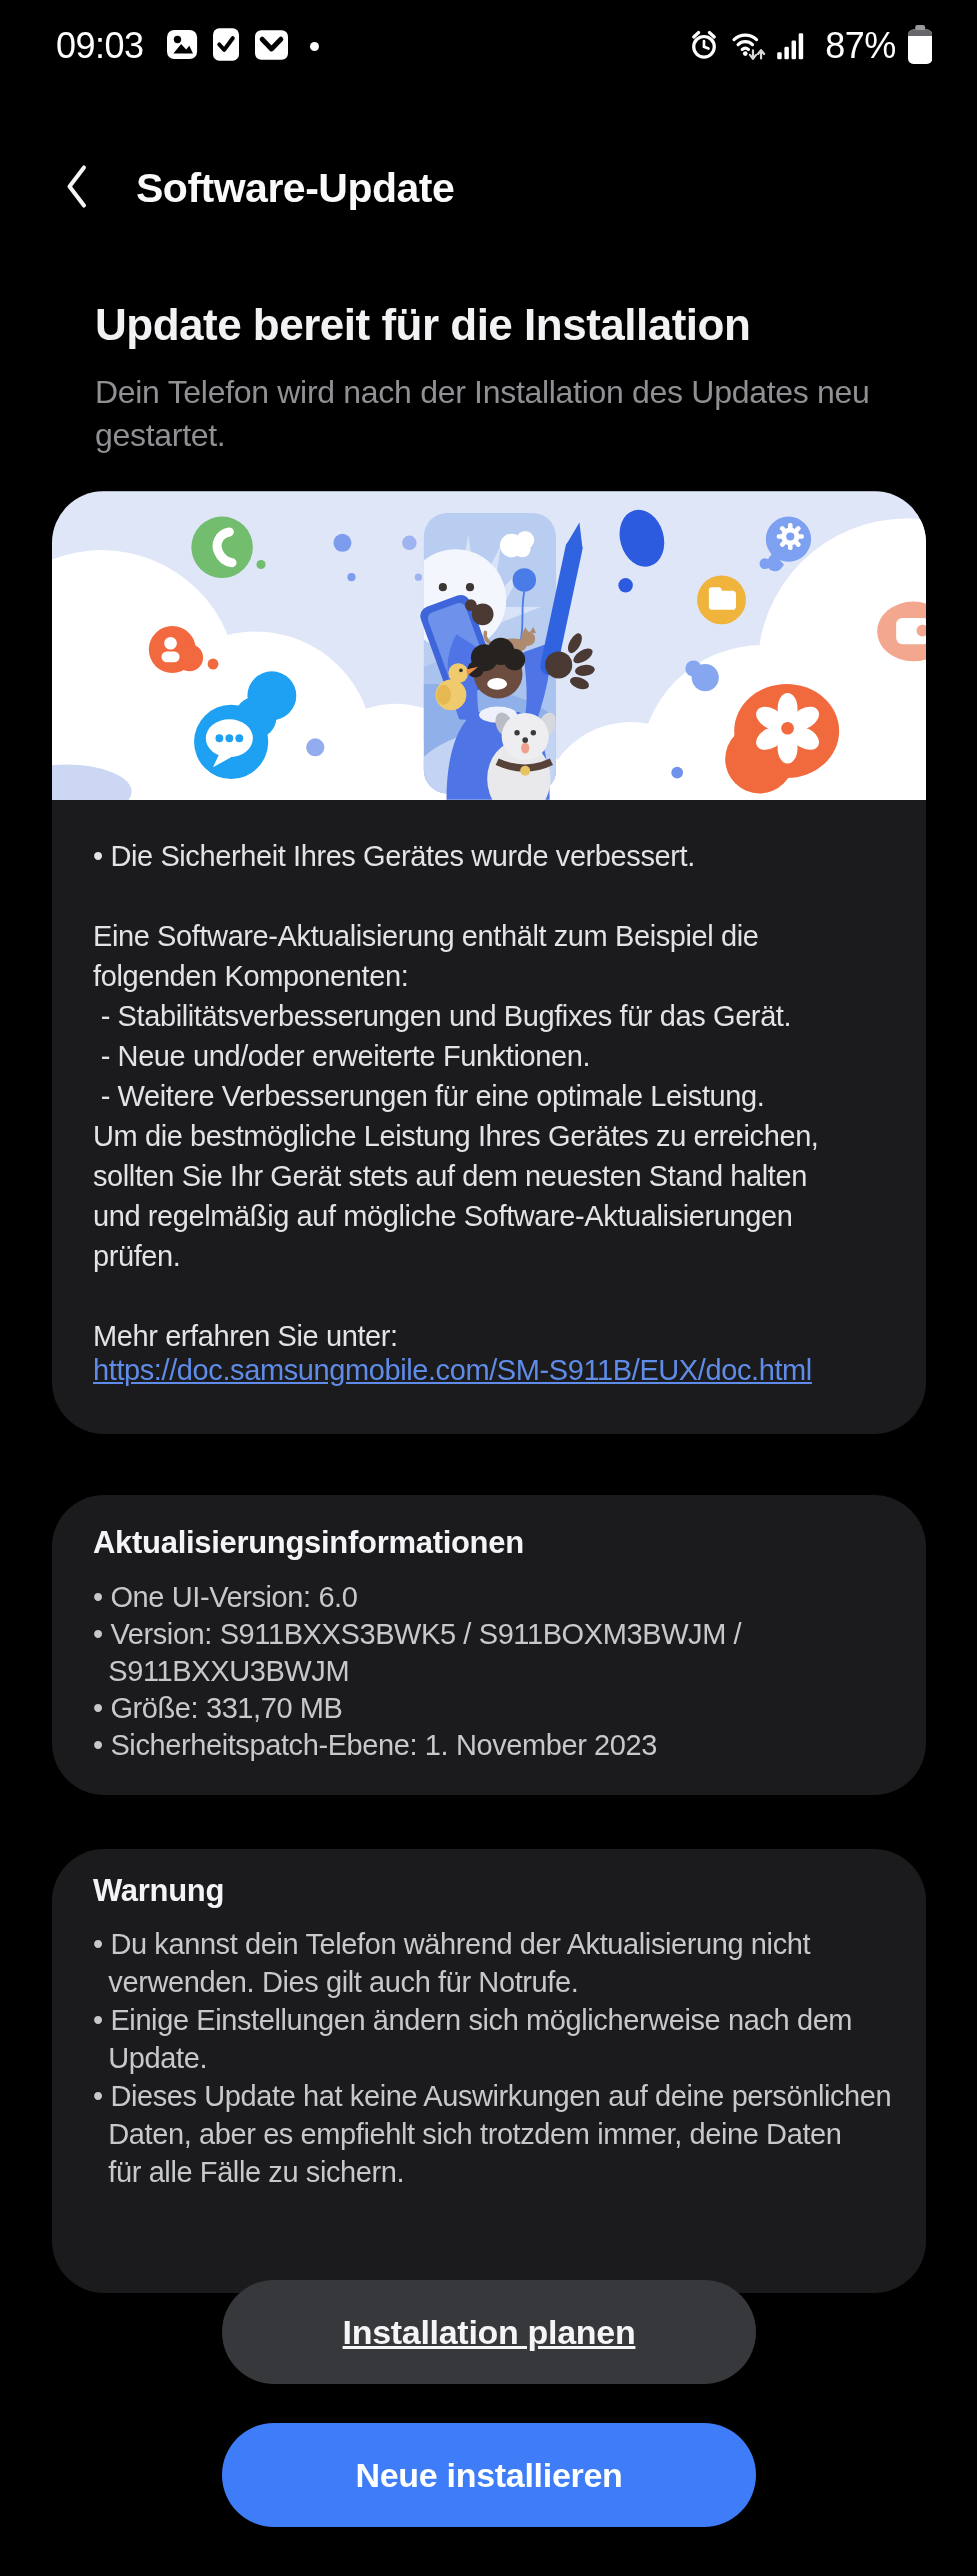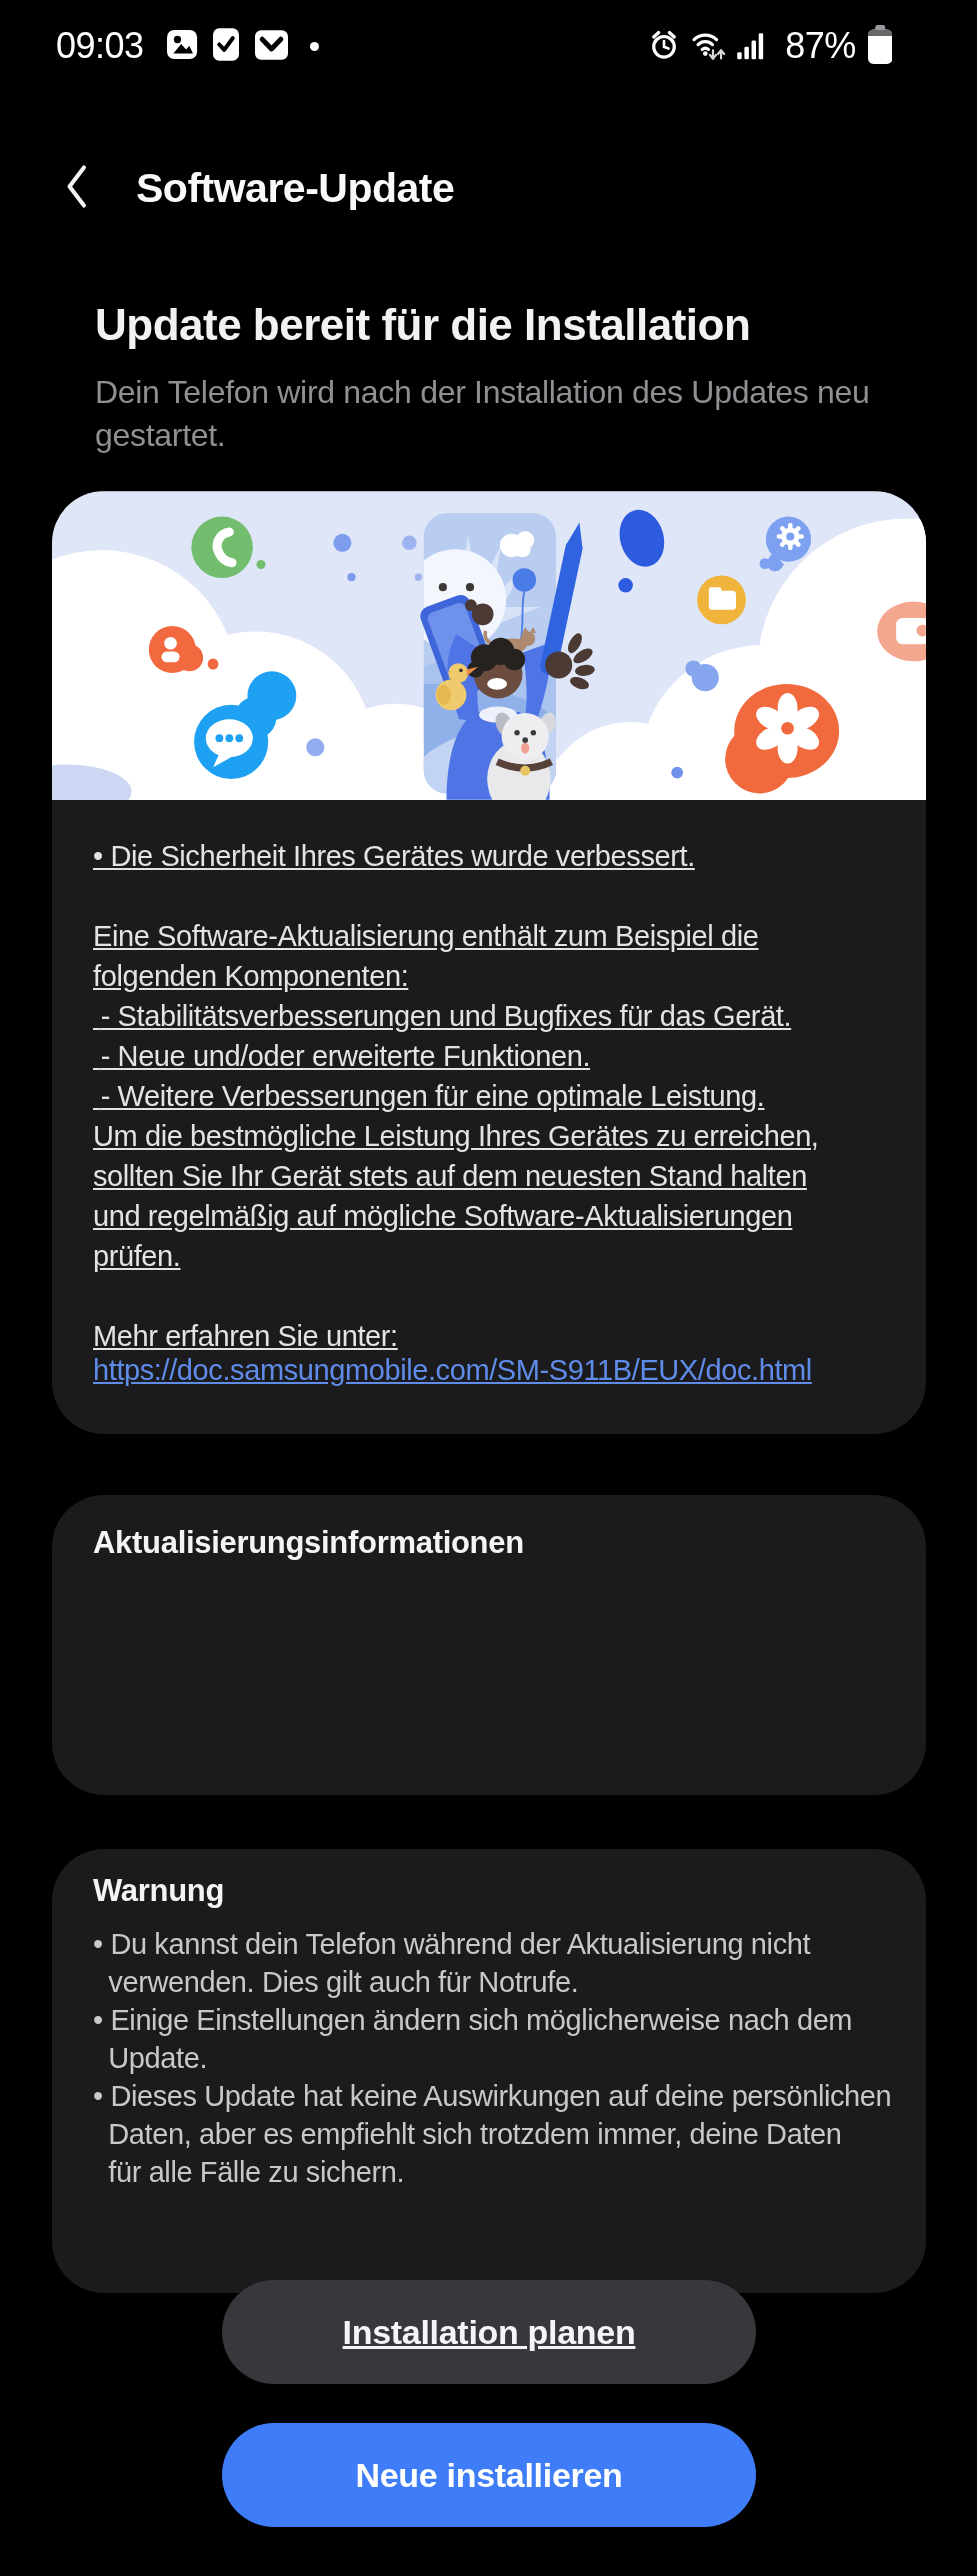--- a/index.html
+++ b/index.html
@@ -7,21 +7,21 @@
     --secondary-text:#c7c8ca; --subtitle-text:#8f9094; --link:#5f8ce8; --accent-blue:#3e7df7;
     --neutral-button:#37383c; --illustration-bg:#dee6f8;
   }
   *{margin:0;padding:0;box-sizing:border-box;}
   html,body{background:#000;}
   body{font-family:"Liberation Sans",sans-serif;}
   .screen{position:relative;width:978px;height:2576px;background:var(--background);overflow:hidden;}
 
   
   .status-bar{position:absolute;top:23.5px;left:0;right:0;height:45px;display:flex;align-items:center;
-    padding:0 86px 0 56px;color:#fff;}
+    padding:0 46px 0 56px;color:#fff;}
   .sb-time{font-size:36px;letter-spacing:-0.5px;margin-right:23.5px;}
   .sb-icons{display:flex;align-items:center;gap:15.4px;}
   .more-dot{width:9px;height:9px;border-radius:50%;background:#fff;margin-left:7.2px;}
   .sb-right{margin-left:auto;display:flex;align-items:center;gap:11.8px;}
   .sb-batt-text{font-size:36px;letter-spacing:-0.5px;margin-left:6px;}
 
   
   .back-btn{position:absolute;left:51px;top:159px;width:51px;height:58px;background:none;border:none;
     display:flex;align-items:center;justify-content:center;cursor:pointer;}
   .header-title{position:absolute;left:136px;top:165px;font-size:41px;font-weight:700;color:#fafafa;letter-spacing:-0.5px;}
@@ -32,21 +32,21 @@
   .page-subtitle{position:absolute;left:95px;top:371px;width:842px;font-size:32px;line-height:43px;
     color:var(--subtitle-text);letter-spacing:-0.3px;}
 
   .lines{white-space:pre-wrap;}
 
   
   .card{position:absolute;left:52px;width:874px;background:var(--card);border-radius:52px;overflow:hidden;}
   .card-hero{top:491px;height:943px;}
   .illustration{position:absolute;top:0;left:0;width:874px;height:309px;}
   .hero-text{position:absolute;left:41px;top:345px;width:815px;font-size:29px;line-height:40px;
-    color:var(--body-text);letter-spacing:-0.4px;text-decoration:underline;}
+    color:var(--body-text);letter-spacing:-0.4px;}
   .hero-link{position:absolute;left:41px;top:863px;font-size:29px;letter-spacing:-0.4px;
     color:var(--link);text-decoration:underline;cursor:pointer;}
 
   .card-info{top:1495px;height:300px;}
   .card-warn{top:1849px;height:444px;}
   .card h2{position:absolute;left:41px;font-size:31px;font-weight:700;color:var(--title-text);letter-spacing:-0.3px;}
   .card-info h2{top:30px;}
   .card-warn h2{top:24.4px;}
   .card-body{position:absolute;left:41px;width:815px;font-size:29px;color:var(--secondary-text);letter-spacing:-0.4px;}
   .card-info .card-body{top:84px;line-height:37px;}
@@ -328,20 +328,25 @@
 sollten Sie Ihr Gerät stets auf dem neuesten Stand halten
 und regelmäßig auf mögliche Software-Aktualisierungen
 prüfen.
 
 Mehr erfahren Sie unter:</div>
     <a class="hero-link">https://doc.samsungmobile.com/SM-S911B/EUX/doc.html</a>
   </section>
 
   <section class="card card-info">
     <h2>Aktualisierungsinformationen</h2>
+    <div class="card-body lines">• One UI-Version: 6.0
+• Version: S911BXXS3BWK5 / S911BOXM3BWJM /
+  S911BXXU3BWJM
+• Größe: 331,70 MB
+• Sicherheitspatch-Ebene: 1. November 2023</div>
   </section>
 
   <section class="card card-warn">
     <h2>Warnung</h2>
     <div class="card-body lines">• Du kannst dein Telefon während der Aktualisierung nicht
   verwenden. Dies gilt auch für Notrufe.
 • Einige Einstellungen ändern sich möglicherweise nach dem
   Update.
 • Dieses Update hat keine Auswirkungen auf deine persönlichen
   Daten, aber es empfiehlt sich trotzdem immer, deine Daten

